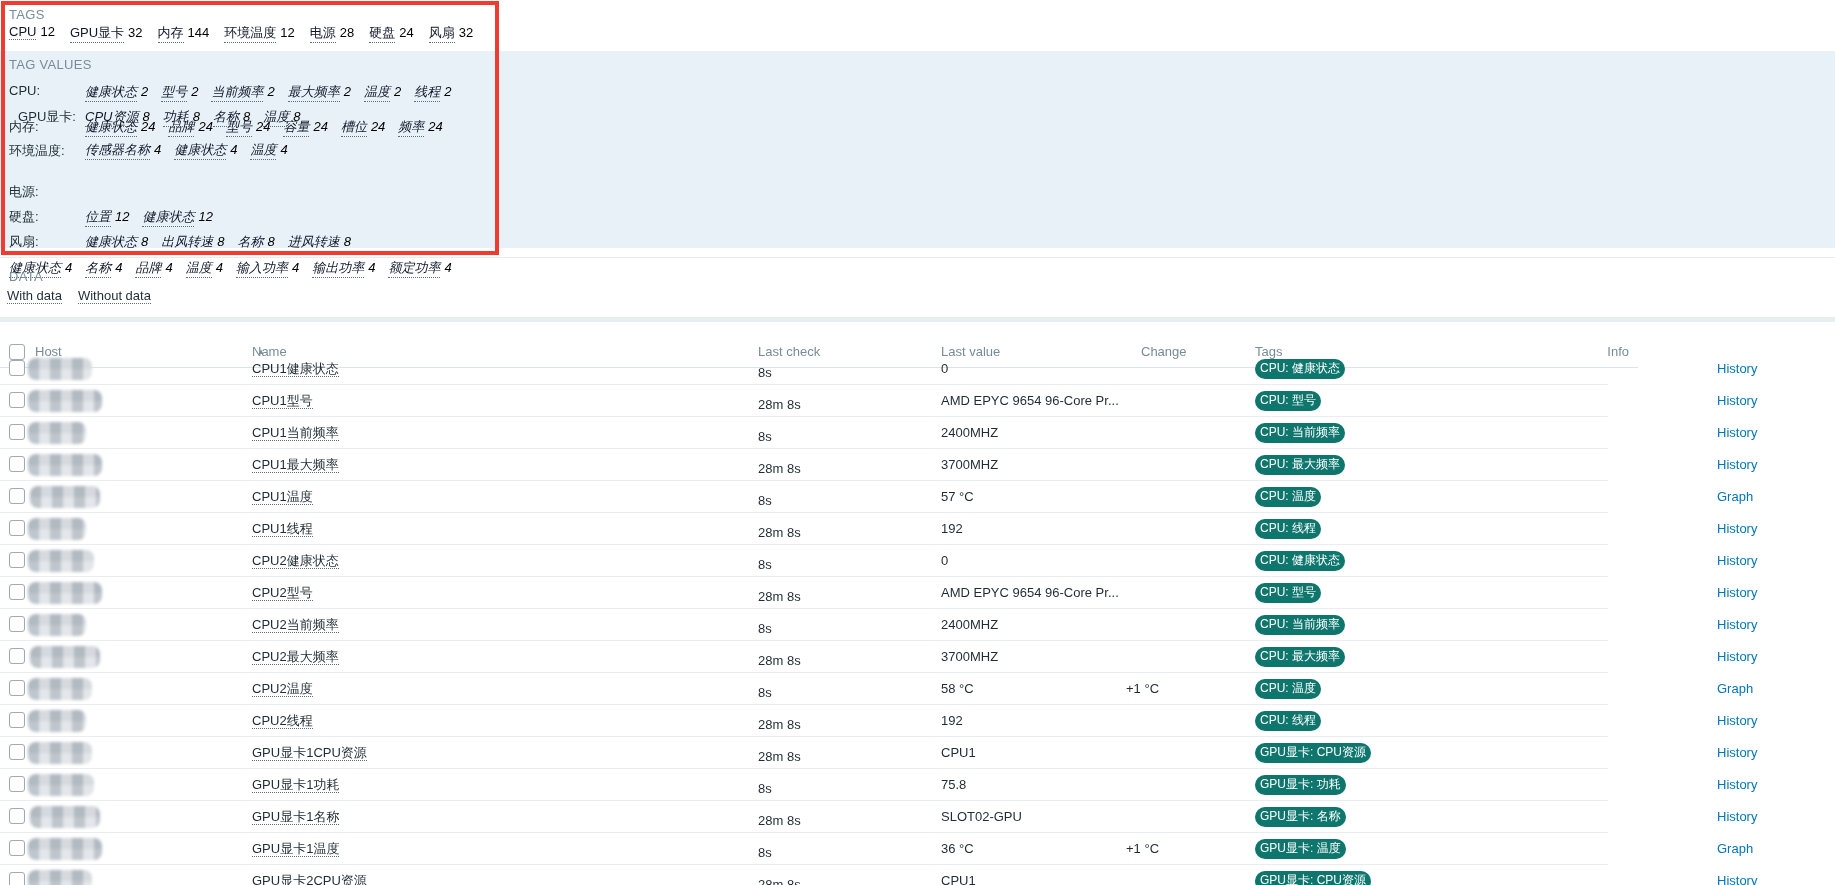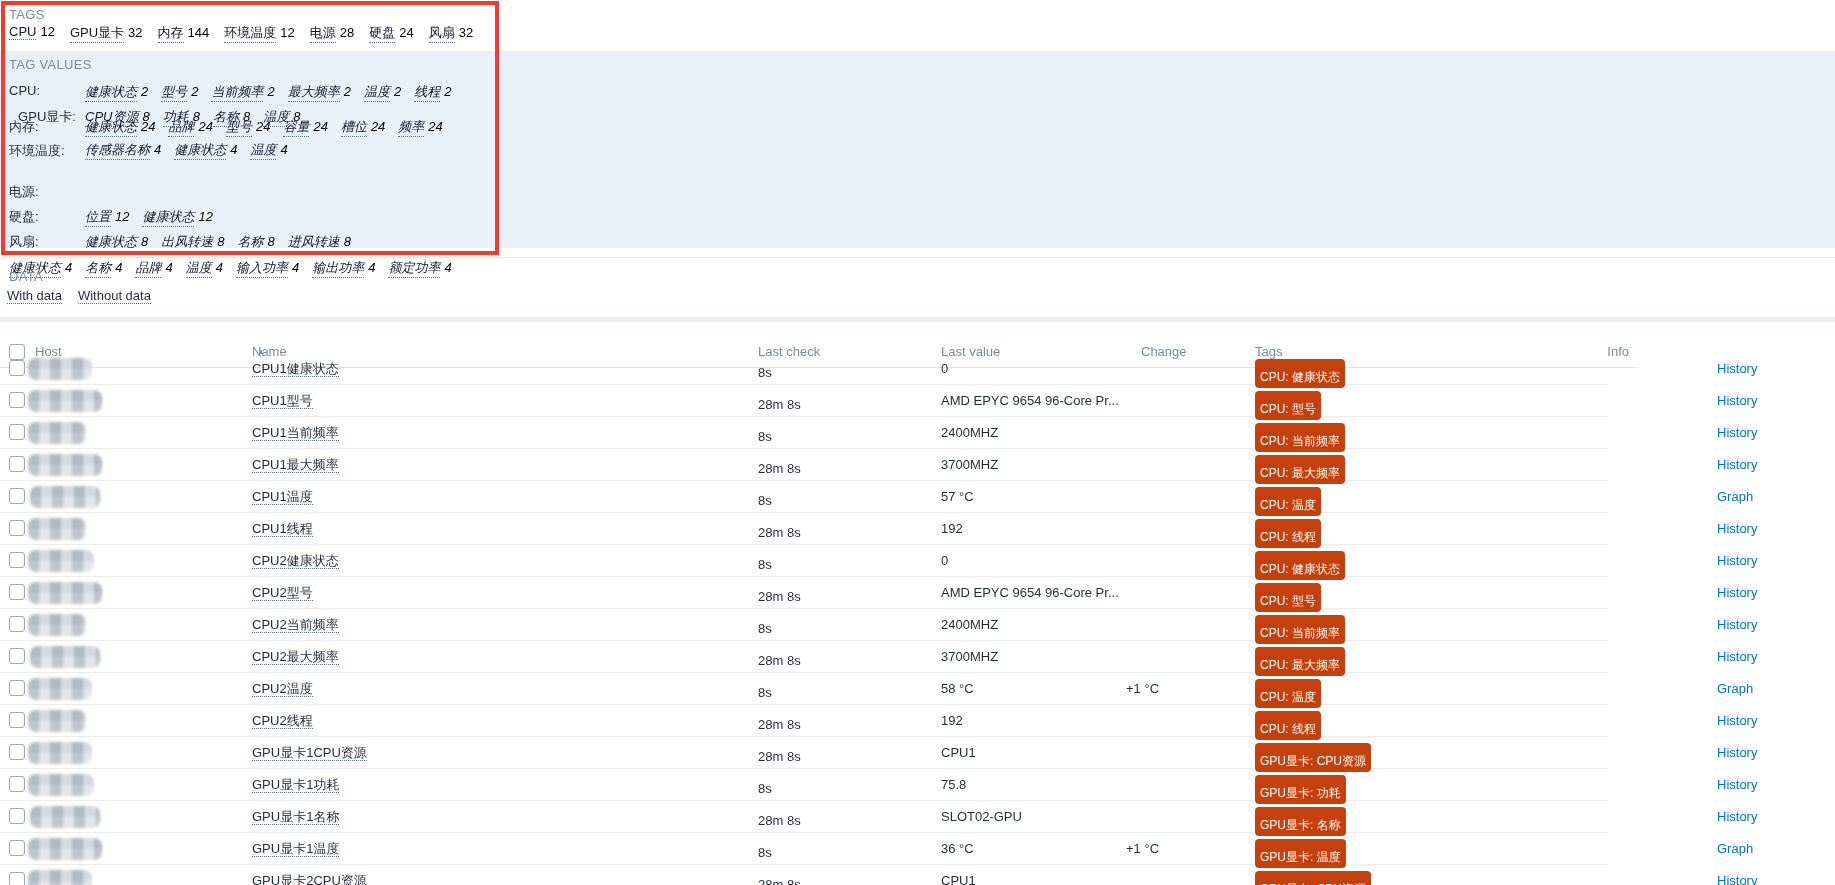--- a/index.html
+++ b/index.html
@@ -53,22 +53,22 @@
     background:
       repeating-linear-gradient(90deg, rgba(138,149,160,.42) 0 11px, rgba(226,229,233,.42) 11px 22px),
       repeating-linear-gradient(180deg, #ccd2d8 0 11px, #e3e7ea 11px 22px);
     filter: blur(1.4px); }
   .trow .name { position:absolute; left:252px; top:0; line-height:31px; color:#1f2c33;
     text-decoration:none; cursor:pointer; }
   .trow .name span { border-bottom:1px dotted #5c6e78; }
   .trow .lc  { position:absolute; left:758px;  top:4px; line-height:31px; }
   .trow .lv  { position:absolute; left:941px;  top:0; line-height:31px; }
   .trow .chg { position:absolute; left:1126px; top:0; line-height:31px; }
-  .trow .chip { position:absolute; left:1255px; top:6px; background:#c2410c; color:#fff;
-    font-size:12px; line-height:17px; padding:10px 5px 2px; border-radius:4px; white-space:nowrap; }
+  .trow .chip { position:absolute; left:1255px; top:6px; background:#0f766e; color:#fff;
+    font-size:12px; line-height:17px; padding:1px 5px 2px; border-radius:10px; white-space:nowrap; }
   .trow .hlink { position:absolute; left:1717px; top:0; line-height:31px; color:#0275b8;
     text-decoration:none; cursor:pointer; }
 
   
   #rows div.trow:nth-of-type(2n) .mosaic { width:74px; }
   #rows div.trow:nth-of-type(3n) .mosaic { width:58px; }
   #rows div.trow:nth-of-type(5n) .mosaic { width:70px; left:30px; }
   #rows div.trow:nth-of-type(7n) .mosaic { width:66px; }
 </style>
 </head>

